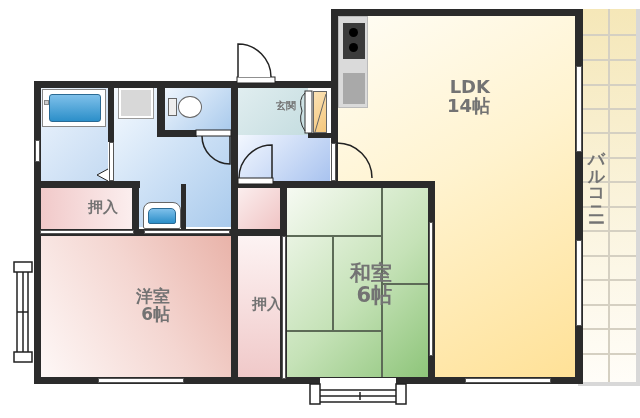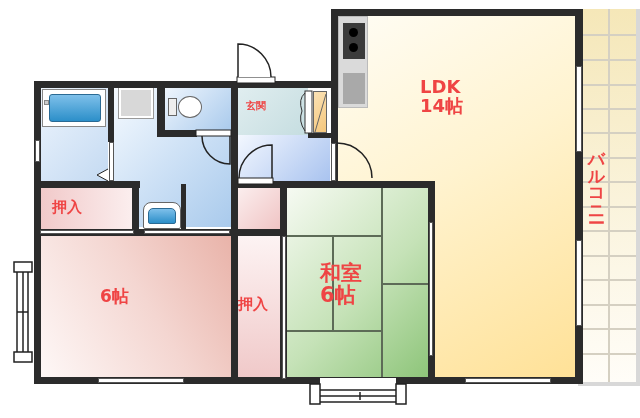--- a/index.html
+++ b/index.html
@@ -1,19 +1,19 @@
 <!DOCTYPE html>
 <html><head>
 <meta charset="utf-8">
 <style>
   html, body { margin: 0; padding: 0; background: #ffffff; }
   body { width: 640px; height: 418px; position: relative; overflow: hidden; font-family: "DejaVu Sans", sans-serif; }
   .abs { position: absolute; box-sizing: border-box; }
   .wall { position: absolute; background: #2b2b2b; }
-  .label { position: absolute; text-align: left; font-weight: bold; color: #ef4444; line-height: 1.05; font-family: "DejaVu Sans", sans-serif; }
+  .label { position: absolute; text-align: right; font-weight: bold; color: #737373; line-height: 1.05; font-family: "DejaVu Sans", sans-serif; }
   .win { position: absolute; background: #ffffff; border: 1px solid #555; box-sizing: border-box; }
   svg { position: absolute; overflow: visible; }
 </style>
 </head>
 <body>
 
 <div class="abs" style="left:578px;top:9px;width:62px;height:377px;background:linear-gradient(180deg,#f5e7b8 0%,#fbf5e1 60%,#fffdf8 100%);border-right:4px solid #d8d8d8;border-bottom:4px solid #d8d8d8;">
   <svg width="58" height="373">
     <g stroke="#d5d0c2" stroke-width="2">
       <line x1="31" y1="0" x2="31" y2="373"></line>
@@ -80,20 +80,21 @@
 </svg>
 
 <div class="abs" style="left:40px;top:188px;width:92px;height:41px;background:linear-gradient(90deg,#f1c9c9 0%,#fbeeee 100%);"></div>
 <div class="label" style="left:52px;top:200px;width:66px;font-size:15px;">押入</div>
 <div class="abs" style="left:238px;top:188px;width:42px;height:41px;background:linear-gradient(135deg,#fbeeee 0%,#f0c4c4 100%);"></div>
 <div class="abs" style="left:238px;top:236px;width:42px;height:141px;background:linear-gradient(180deg,#fdf3f3 0%,#f0c9c9 100%);"></div>
 <div class="label" style="left:238px;top:297px;width:44px;font-size:15px;">押入</div>
 
 <div class="abs" style="left:40px;top:236px;width:192px;height:141px;background:linear-gradient(60deg,#fef8f7 0%,#f4d6d1 55%,#e9b3a9 100%);"></div>
 <div class="label" style="left:100px;top:288px;width:70px;font-size:17px;">
+  <div>洋室</div>
   <div>6帖</div>
 </div>
 
 <div class="abs" style="left:287px;top:188px;width:141px;height:189px;background:linear-gradient(135deg,#f6faf2 0%,#c5e2b7 55%,#8ec57a 100%);">
   <svg width="141" height="189">
     <g stroke="#5d6b57" stroke-width="2">
       <line x1="95" y1="0" x2="95" y2="189"></line>
       <line x1="0" y1="48" x2="95" y2="48"></line>
       <line x1="46" y1="48" x2="46" y2="143"></line>
       <line x1="0" y1="143" x2="95" y2="143"></line>

